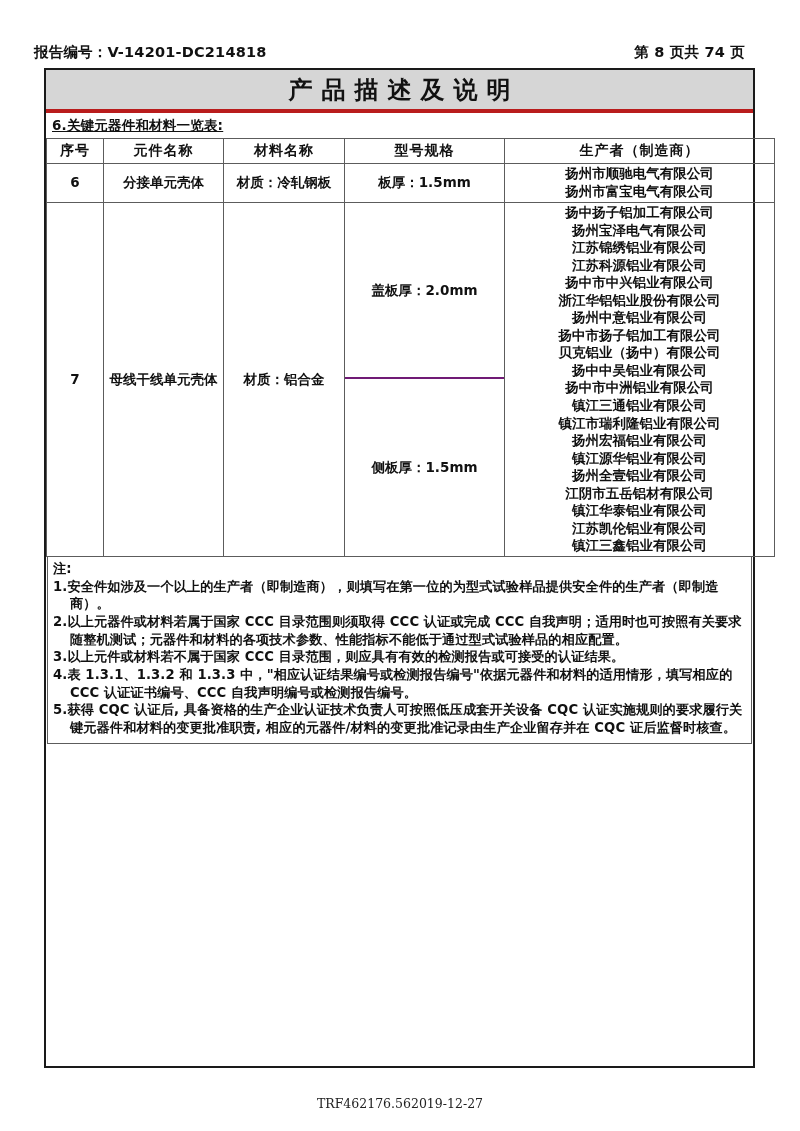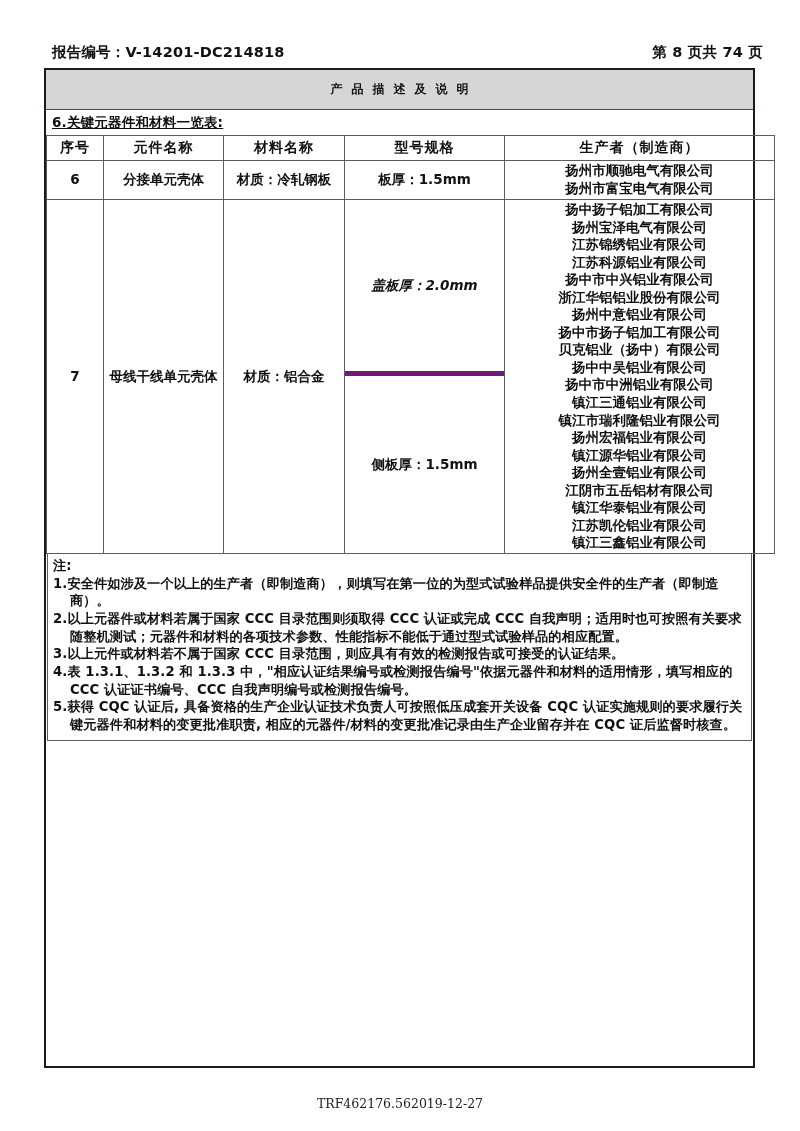--- a/index.html
+++ b/index.html
@@ -12,21 +12,21 @@
     height: 1131px;
     position: relative;
     font-family: "DejaVu Sans", "Liberation Sans", sans-serif;
     color: #111111;
     -webkit-font-smoothing: none;
   }
 
   
   .run-head {
     position: absolute;
-    left: 52px;
+    left: 34px;
     top: 38px;
     width: 711px;
     height: 24px;
     display: flex;
     align-items: flex-end;
     justify-content: space-between;
     font-size: 14.5px;
     font-weight: 700;
     letter-spacing: 0.2px;
   }
@@ -42,25 +42,25 @@
     width: 711px;
     height: 1000px;
     border: 2px solid #1a1a1a;
     box-sizing: border-box;
     background: #fff;
   }
 
   .doc-title {
     height: 39px;
     background: #d6d6d6;
-    border-bottom: 1px solid #b91c1c;
+    border-bottom: 4px solid #b91c1c;
     display: flex;
     align-items: center;
     justify-content: center;
-    font-size: 12px;
+    font-size: 24px;
     font-weight: 700;
     letter-spacing: 9px;
     text-indent: 9px;
     font-family: "DejaVu Serif", "Liberation Serif", serif;
   }
 
   .section-label {
     padding: 4px 0 3px 6px;
     font-size: 13.5px;
     font-weight: 700;
@@ -108,21 +108,21 @@
   .spec-stack {
     padding: 0 !important;
   }
   .spec-stack .sub {
     height: 50%;
     display: flex;
     align-items: center;
     justify-content: center;
     box-sizing: border-box;
   }
-  .spec-stack .sub.top { border-bottom: 5px solid #701a75; font-style: italic; }
+  .spec-stack .sub.top { border-bottom: 2px solid #701a75; }
 
   .row6 td { height: 36px; }
   .row7 td { height: 290px; }
 
   
   .notes {
     width: 705px;
     margin: 0 auto;
     border: 1px solid #5c5c5c;
     border-top: none;

